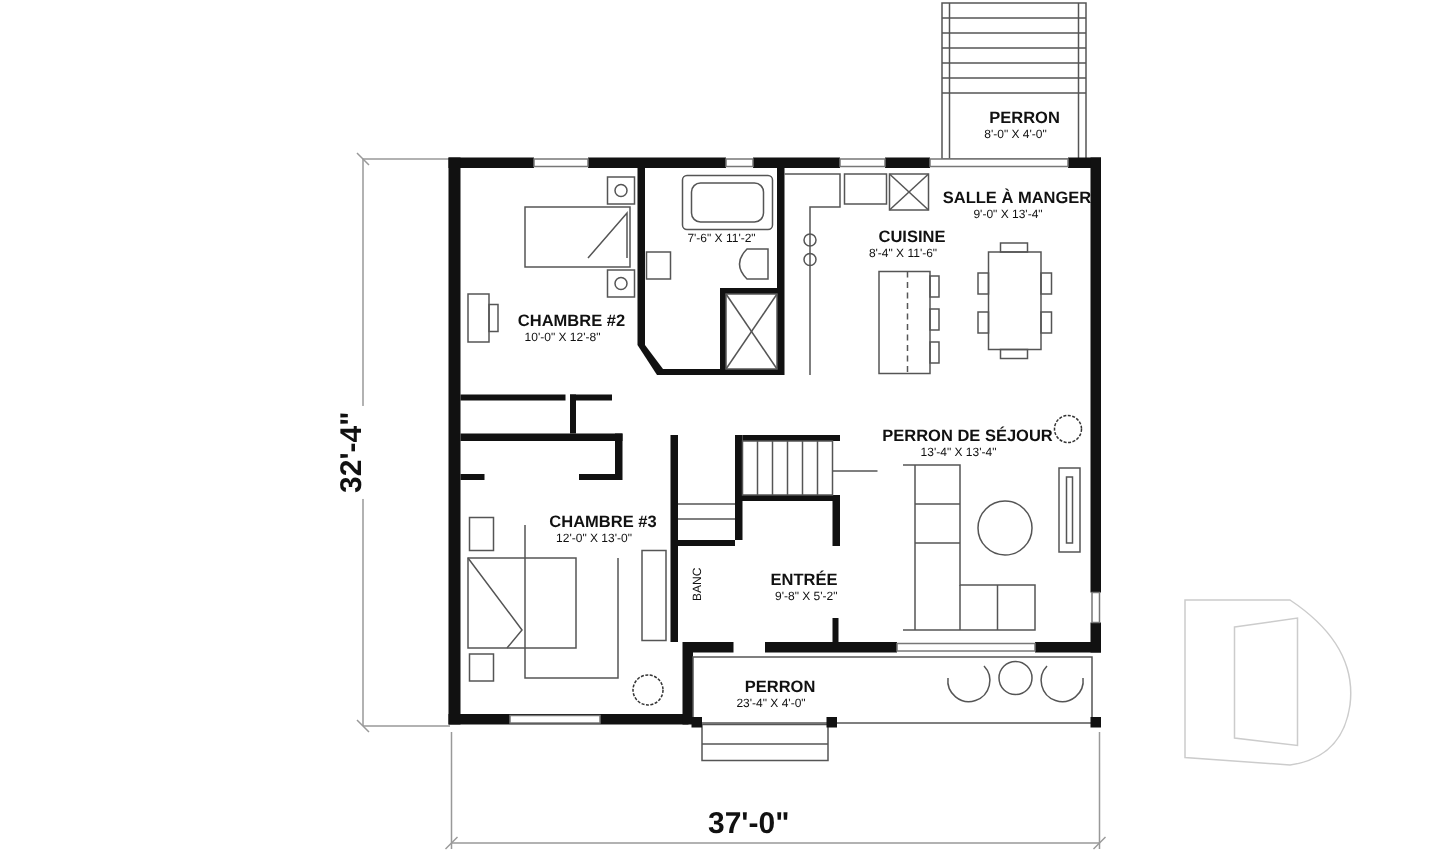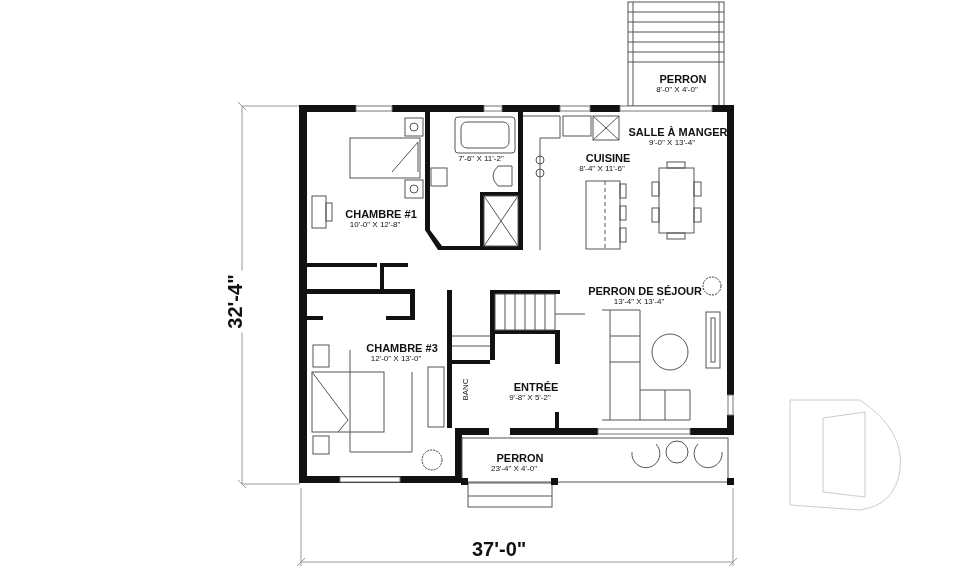--- a/index.html
+++ b/index.html
@@ -208,32 +208,32 @@
   <span class="d">9'-0" X 13'-4"</span>
 </div>
 <div class="lbl" style="left:590px; top:152px;margin-left:12px;">
   <span class="t">CUISINE</span>
   <span class="d">8'-4" X 11'-6"</span>
 </div>
 <div class="lbl" style="left:481px; top:154px;">
   <span class="d">7'-6" X 11'-2"</span>
 </div>
 <div class="lbl" style="left:375px; top:208px;">
-  <span class="t">CHAMBRE #1</span>
+  <span class="t">CHAMBRE #2</span>
   <span class="d">10'-0" X 12'-8"</span>
 </div>
 <div class="lbl" style="left:639px; top:285px;">
   <span class="t">PERRON DE SÉJOUR</span>
   <span class="d">13'-4" X 13'-4"</span>
 </div>
 <div class="lbl" style="left:396px; top:342px;">
   <span class="t">CHAMBRE #3</span>
   <span class="d">12'-0" X 13'-0"</span>
 </div>
-<div class="lbl" style="left:530px; top:381px;">
+<div class="lbl" style="left:530px; top:381px;text-align:right;">
   <span class="t">ENTRÉE</span>
   <span class="d">9'-8" X 5'-2"</span>
 </div>
 <div class="lbl" style="left:514px; top:452px;">
   <span class="t">PERRON</span>
   <span class="d">23'-4" X 4'-0"</span>
 </div>
 <div class="banc" style="left:454px; top:385px;">BANC</div>
 
 </body></html>

